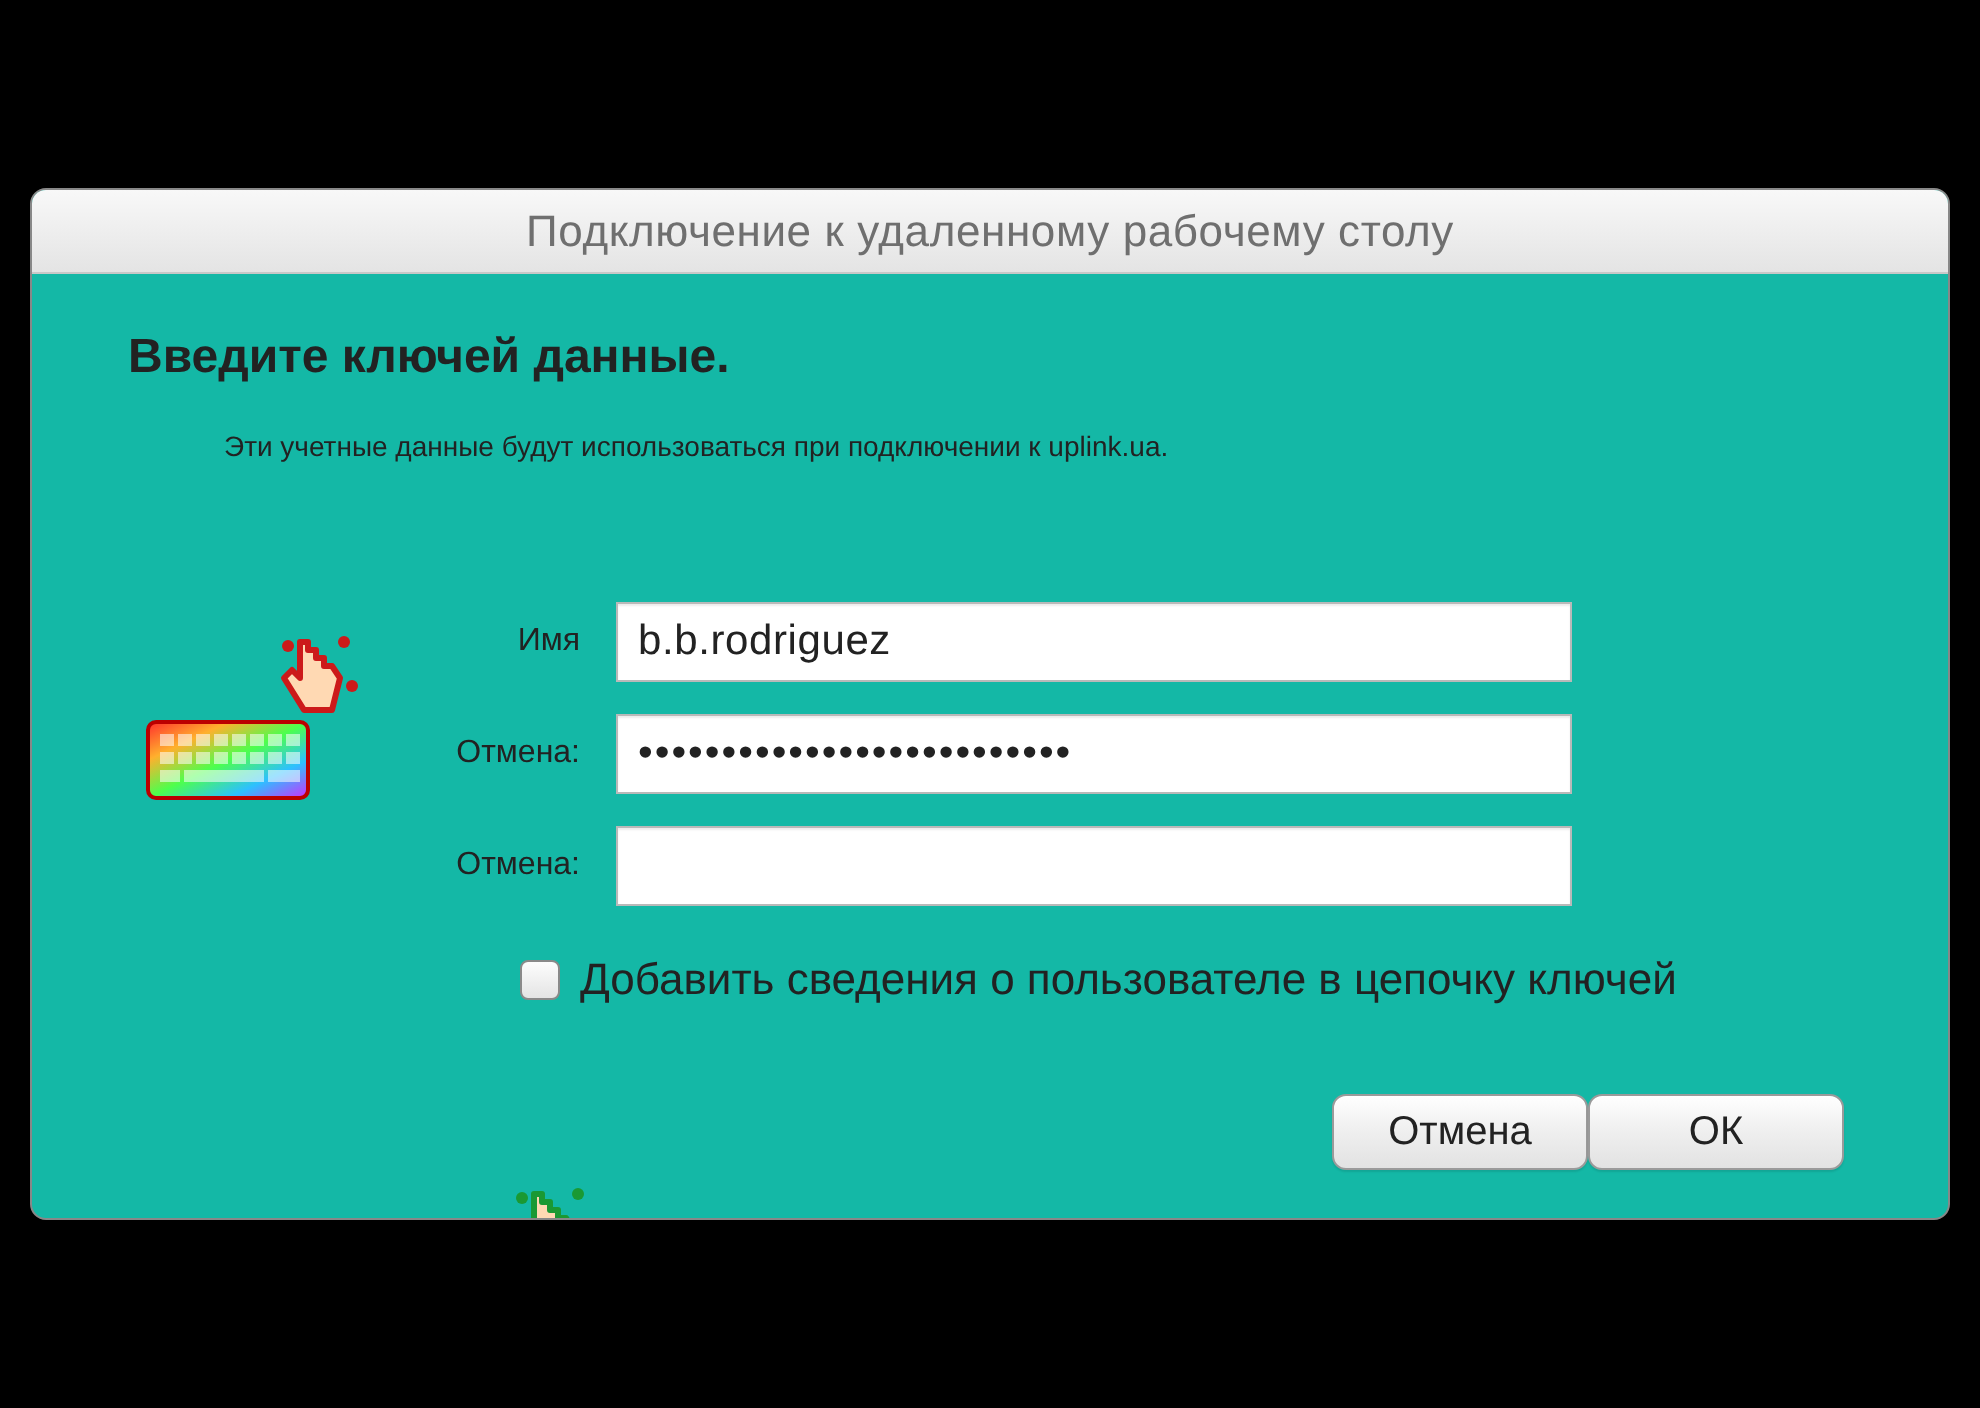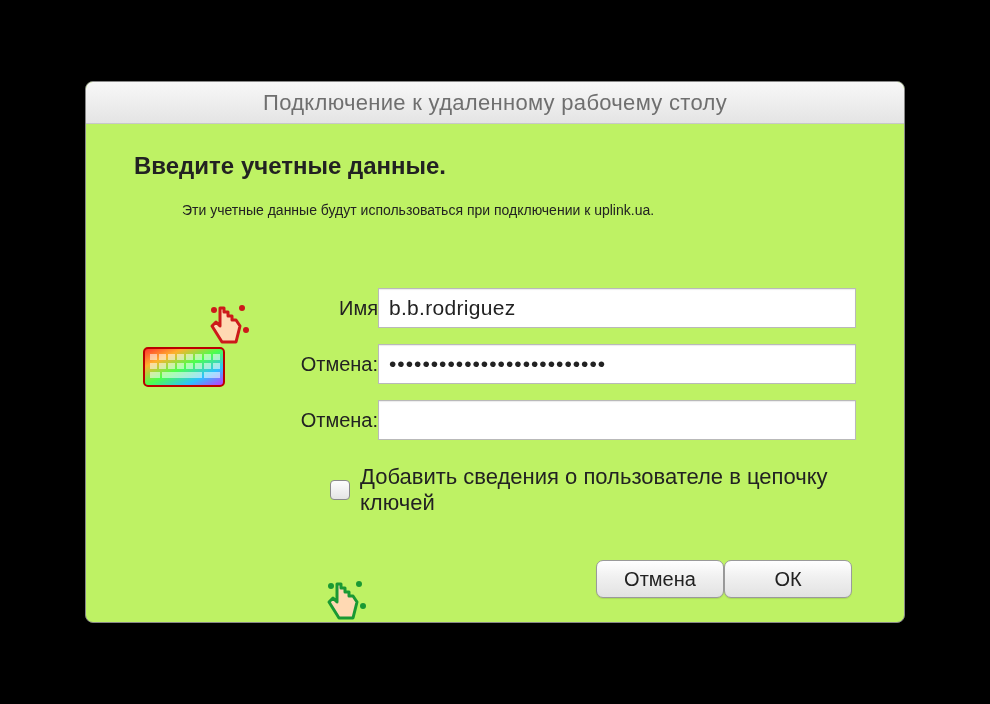--- a/index.html
+++ b/index.html
@@ -6,22 +6,22 @@
     body {
       background: #000;
       width: 990px;
       height: 704px;
       font-family: "Lucida Grande", "Helvetica Neue", Arial, sans-serif;
       display: flex;
       align-items: center;
       justify-content: center;
     }
     .window {
-      width: 820px;
-      background: #bef264;
+      width: 960px;
+      background: #14b8a6;
       border-radius: 8px;
       border: 1px solid #888;
       box-shadow: 0 4px 20px rgba(0,0,0,0.5);
       overflow: hidden;
     }
     .titlebar {
       height: 42px;
       background: linear-gradient(to bottom, #f8f8f8 0%, #e4e4e4 100%);
       border-bottom: 1px solid #c8c8c8;
       display: flex;
@@ -68,22 +68,23 @@
     .pointer-top { left: 68px; top: 10px; }
     .pointer-bottom { left: 185px; top: 286px; }
     .form-row {
       display: flex;
       align-items: center;
       margin-bottom: 16px;
     }
     .label {
       width: 244px;
       text-align: right;
-      font-size: 20px;
-      color: #222;
+      font-size: 16px;
+      color: #222;
+      padding-right: 18px;
     }
     .field {
       width: 478px;
       height: 40px;
       border: 1px solid #b9b9b9;
       background: #fff;
       font-size: 21px;
       padding: 4px 10px;
       font-family: inherit;
       color: #222;
@@ -136,21 +137,21 @@
     }
   </style>
 </head>
 <body>
 
 <div class="window">
   <div class="titlebar">
     <span>Подключение к удаленному рабочему столу</span>
   </div>
   <div class="content">
-    <div class="heading">Введите учетные данные.</div>
+    <div class="heading">Введите ключей данные.</div>
     <div class="description">Эти учетные данные будут использоваться при подключении к uplink.ua.</div>
 
     <div class="form-area">
 
       <div class="keyboard-icon-wrap">
         <svg class="keyboard-icon" viewBox="0 0 84 50">
           <defs>
             <linearGradient id="rainbow" x1="0" y1="0" x2="1" y2="1">
               <stop offset="0%" stop-color="#ff2d2d"></stop>
               <stop offset="25%" stop-color="#ffb02d"></stop>

